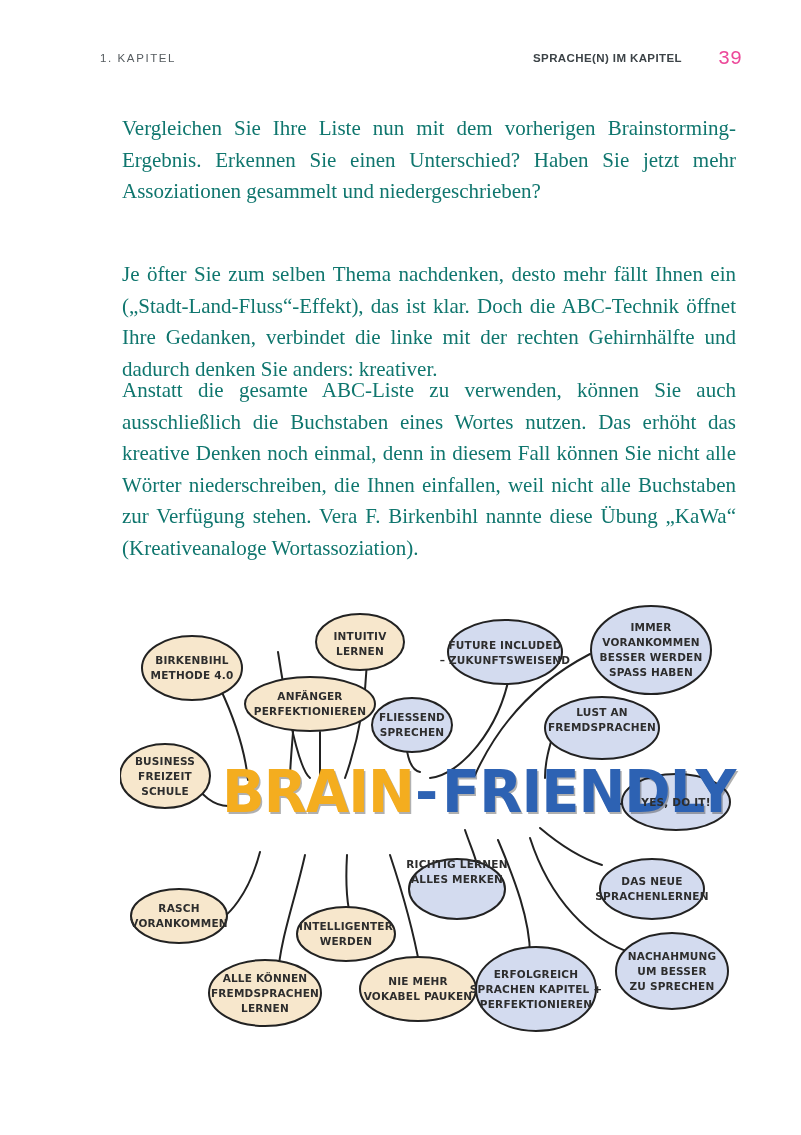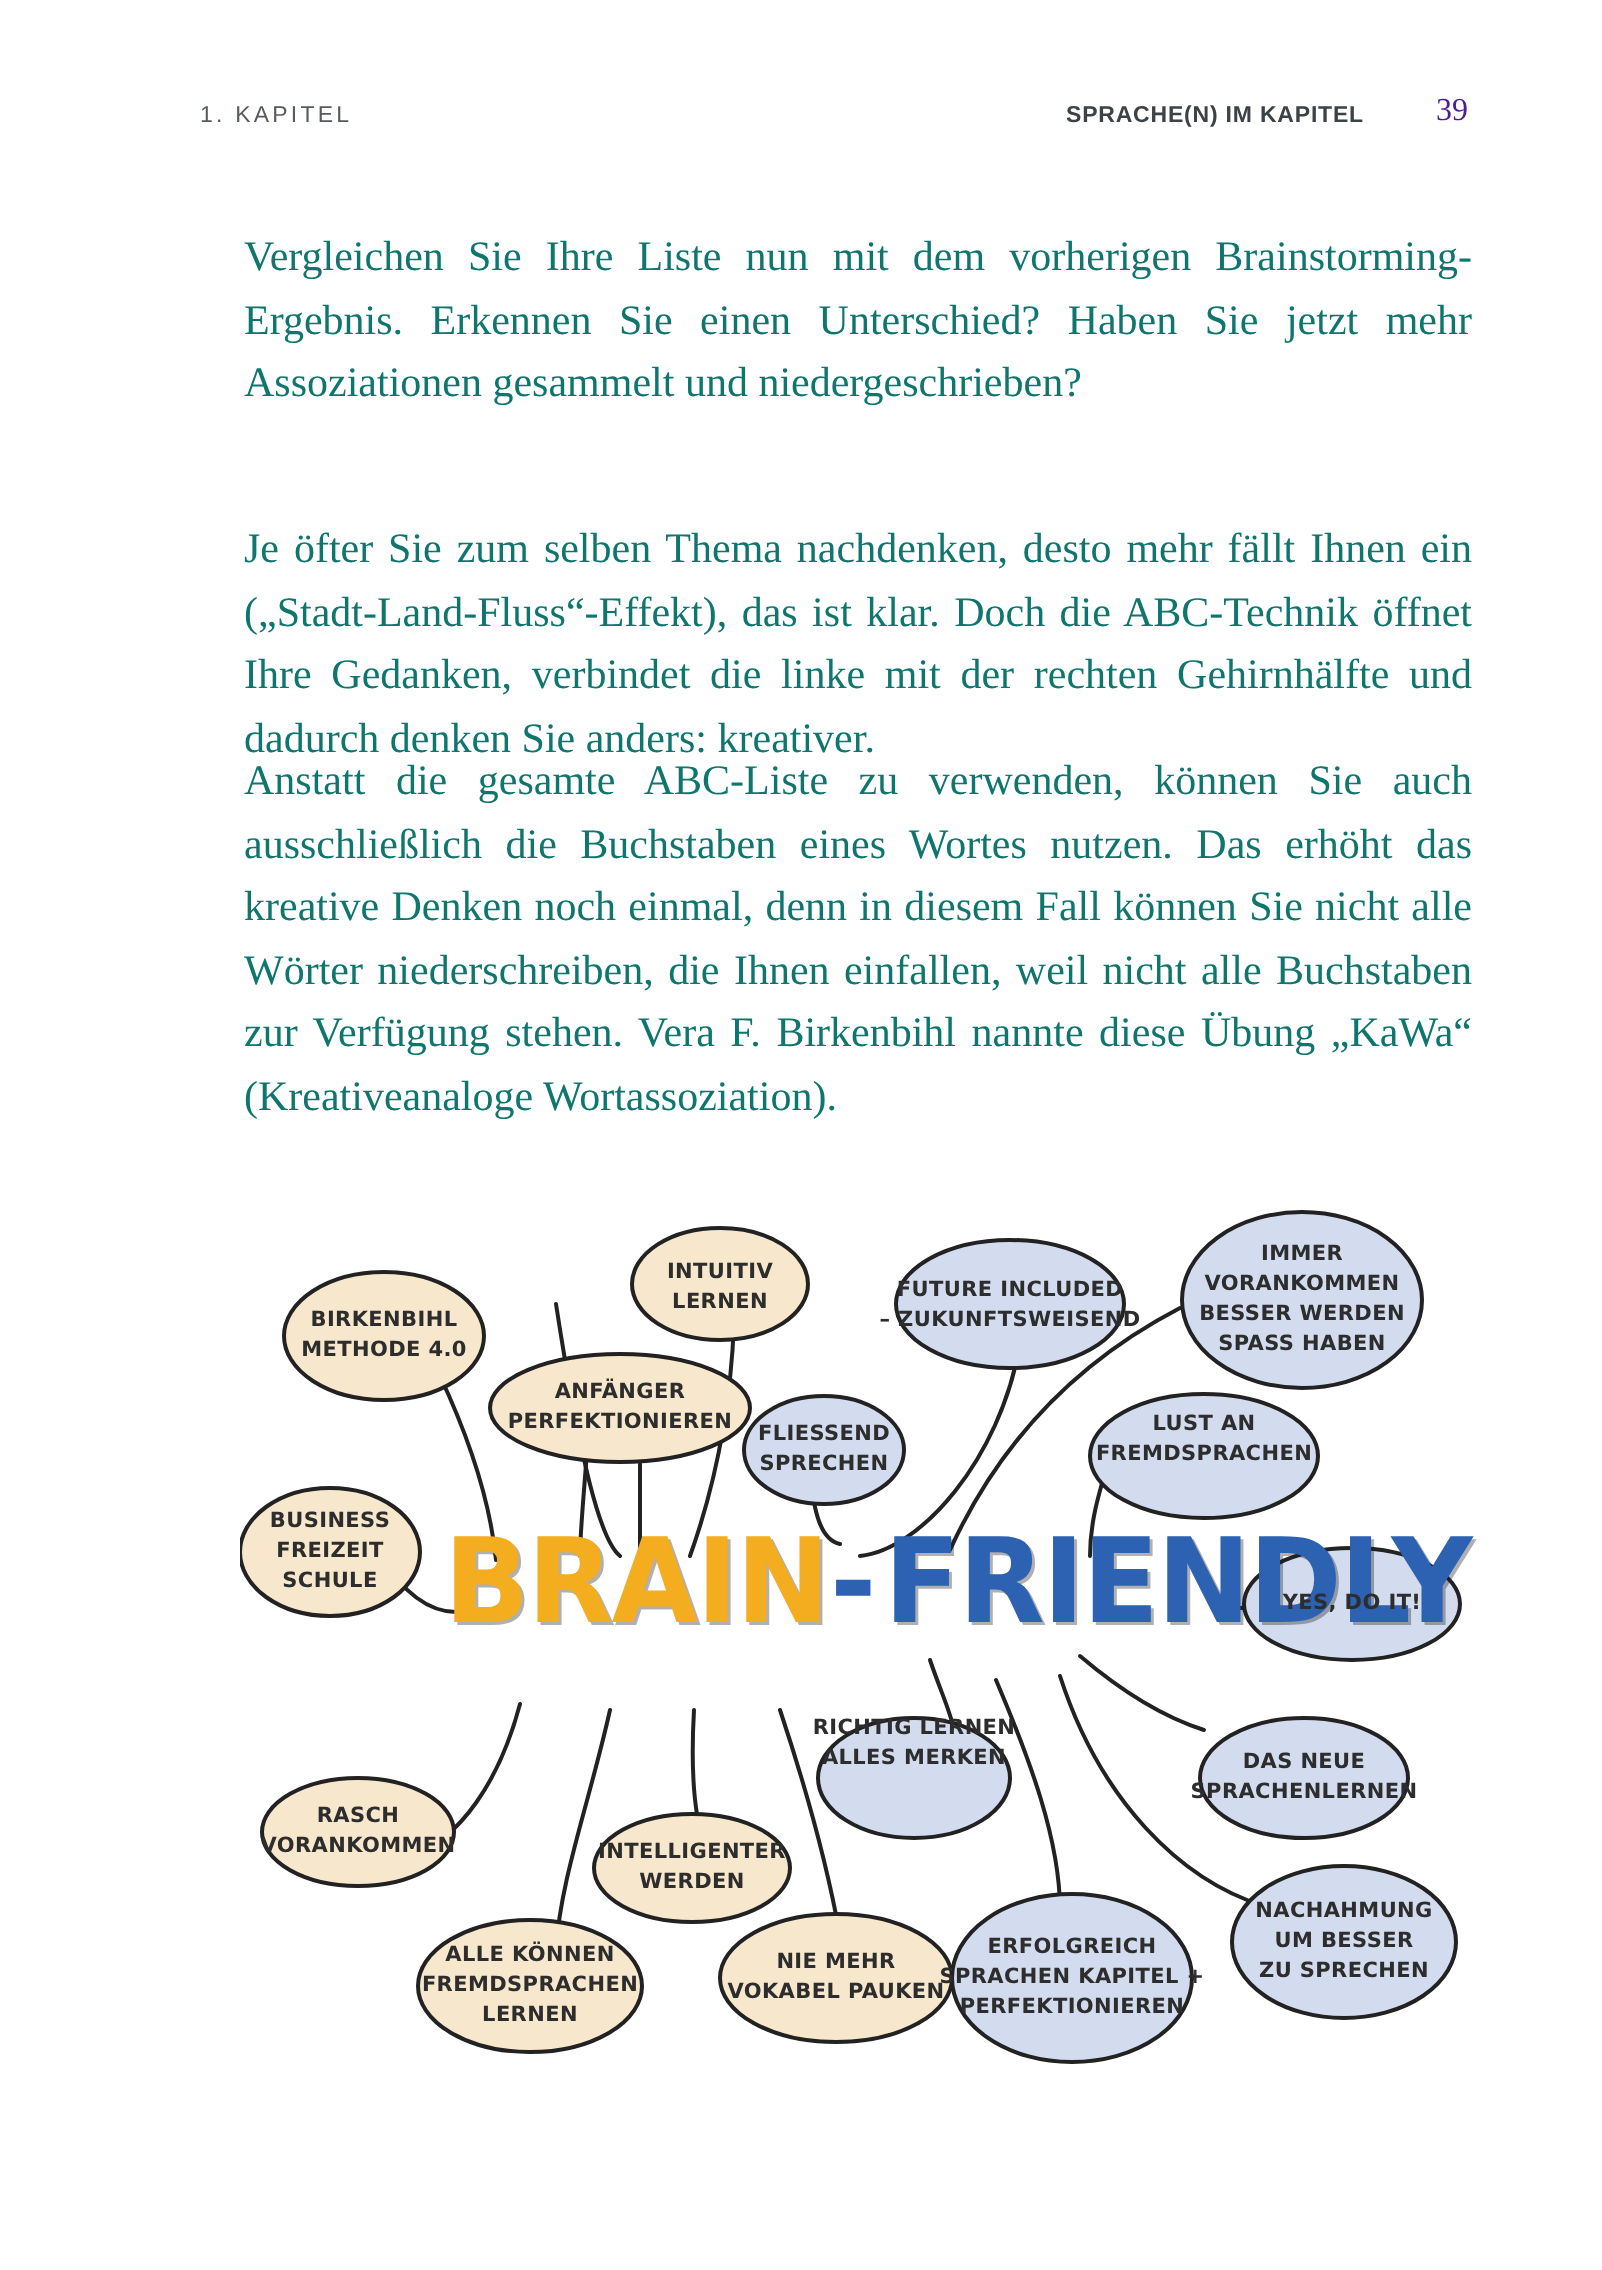--- a/index.html
+++ b/index.html
@@ -14,21 +14,21 @@
     color: #555b5f;
     margin-left: 17px;
   }
   .section-title {
     position: absolute; left: 533px; top: 2px;
     font-family: "Liberation Sans", sans-serif; font-size: 11.5px; font-weight: bold;
     letter-spacing: 0.4px; color: #3c4347;
   }
   .page-number {
     position: absolute; left: 718px; top: -3px;
-    font-family: Liberation Serif, serif; font-size: 16px; color: #4c1d95;
+    font-family: Liberation Mono, monospace; font-size: 20px; color: #ec4899;
   }
 
   .body-text {
     position: absolute; left: 122px; width: 614px;
     font-family: "Liberation Serif", serif; font-size: 21px; line-height: 31.5px;
     color: #0f766e; text-align: justify; margin: 0;
   }
   .p1 { top: 113px; }
   .p2 { top: 259px; }
   .p3 { top: 375px; }

